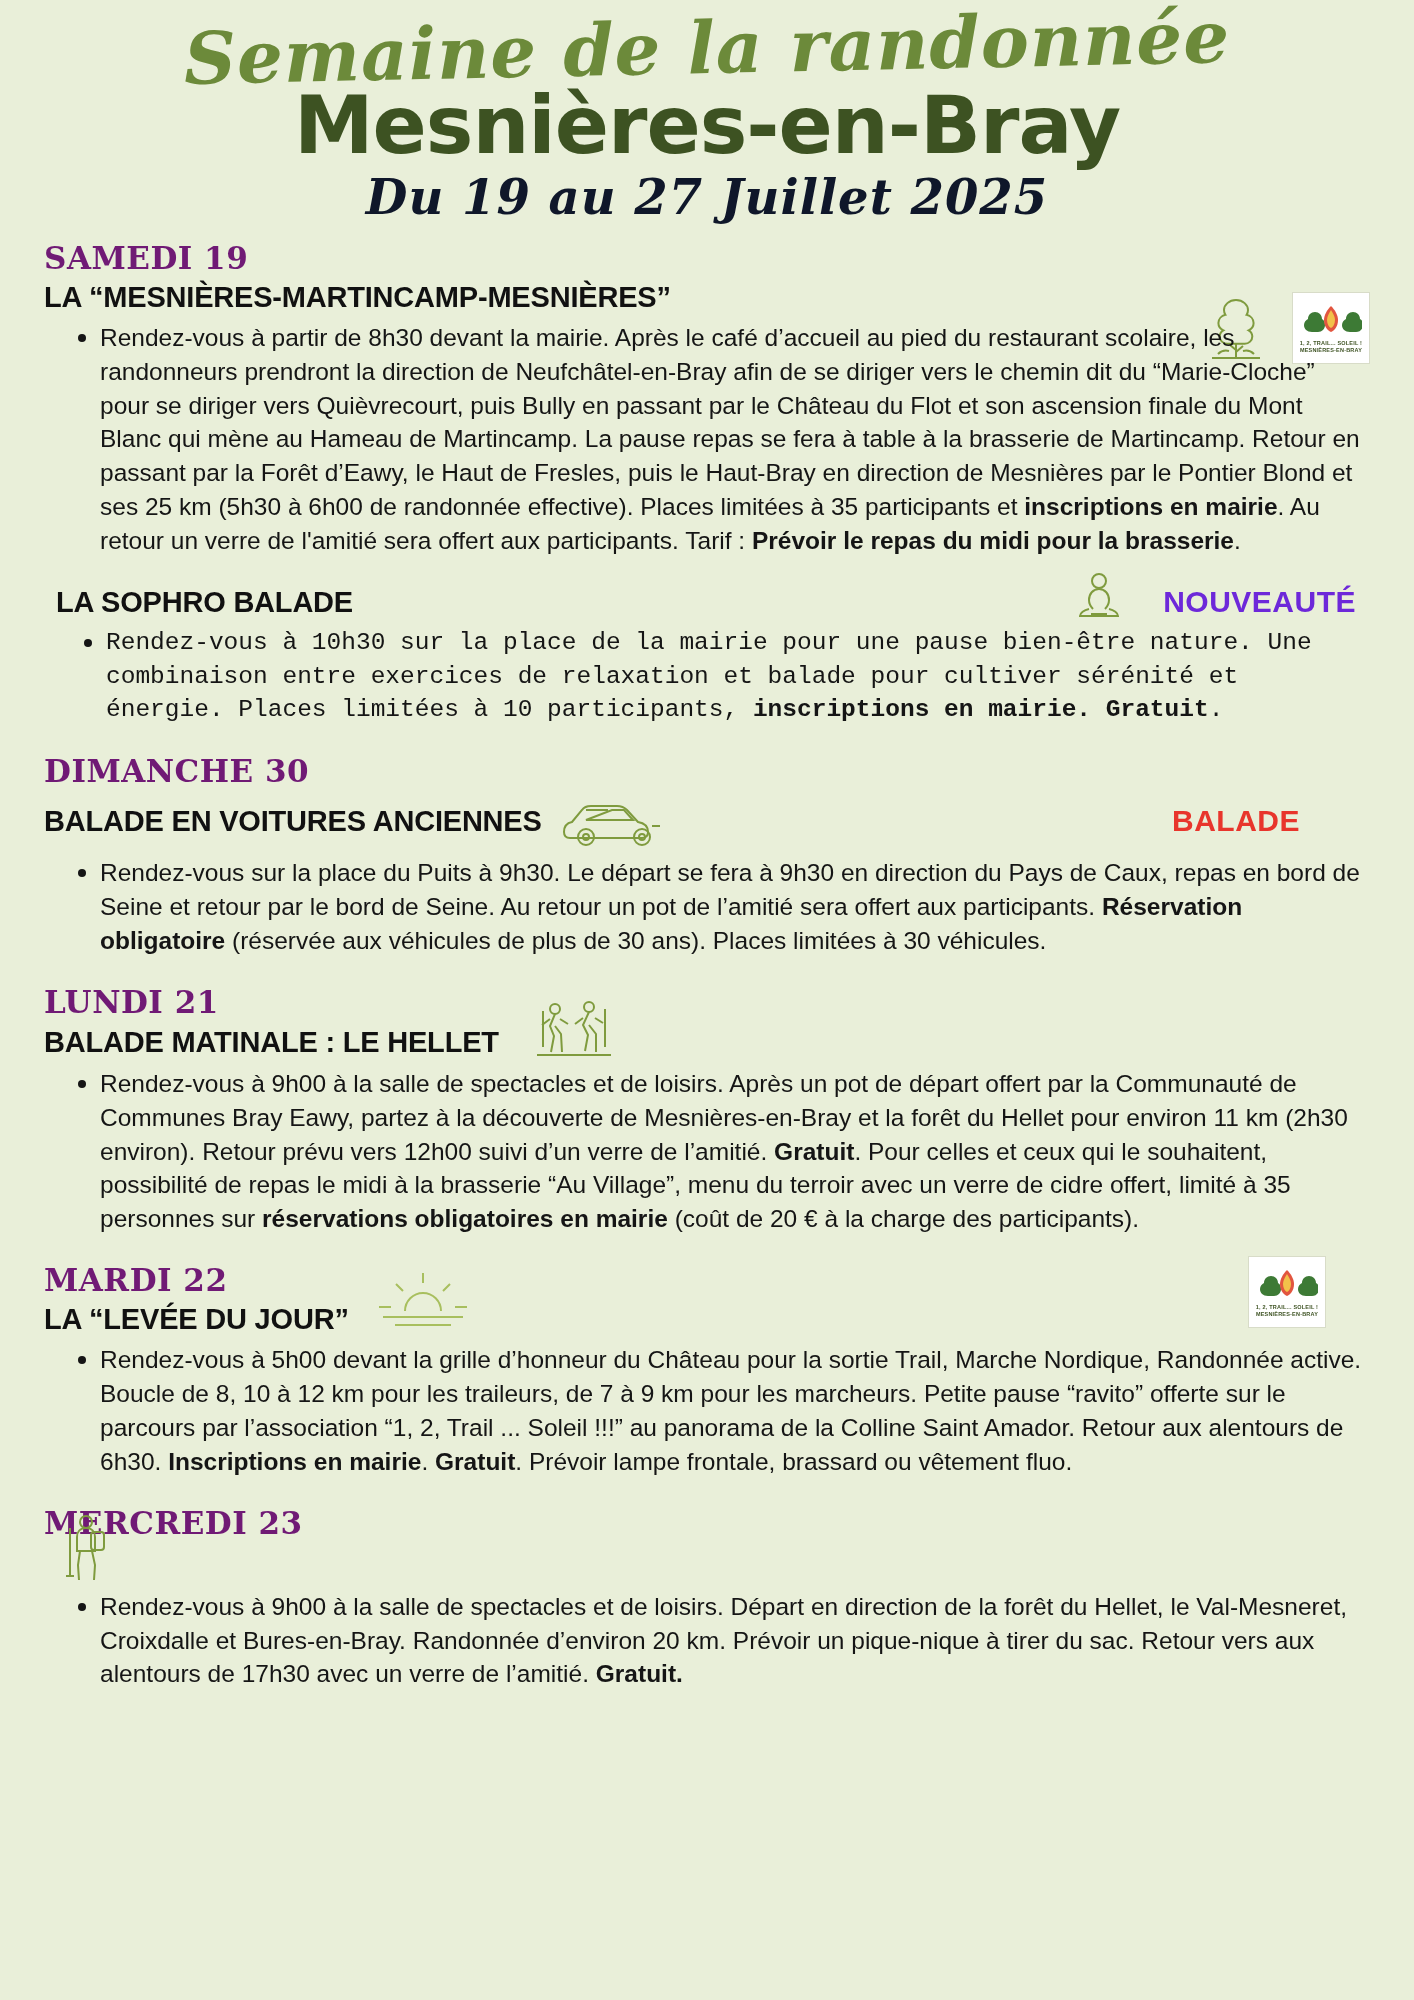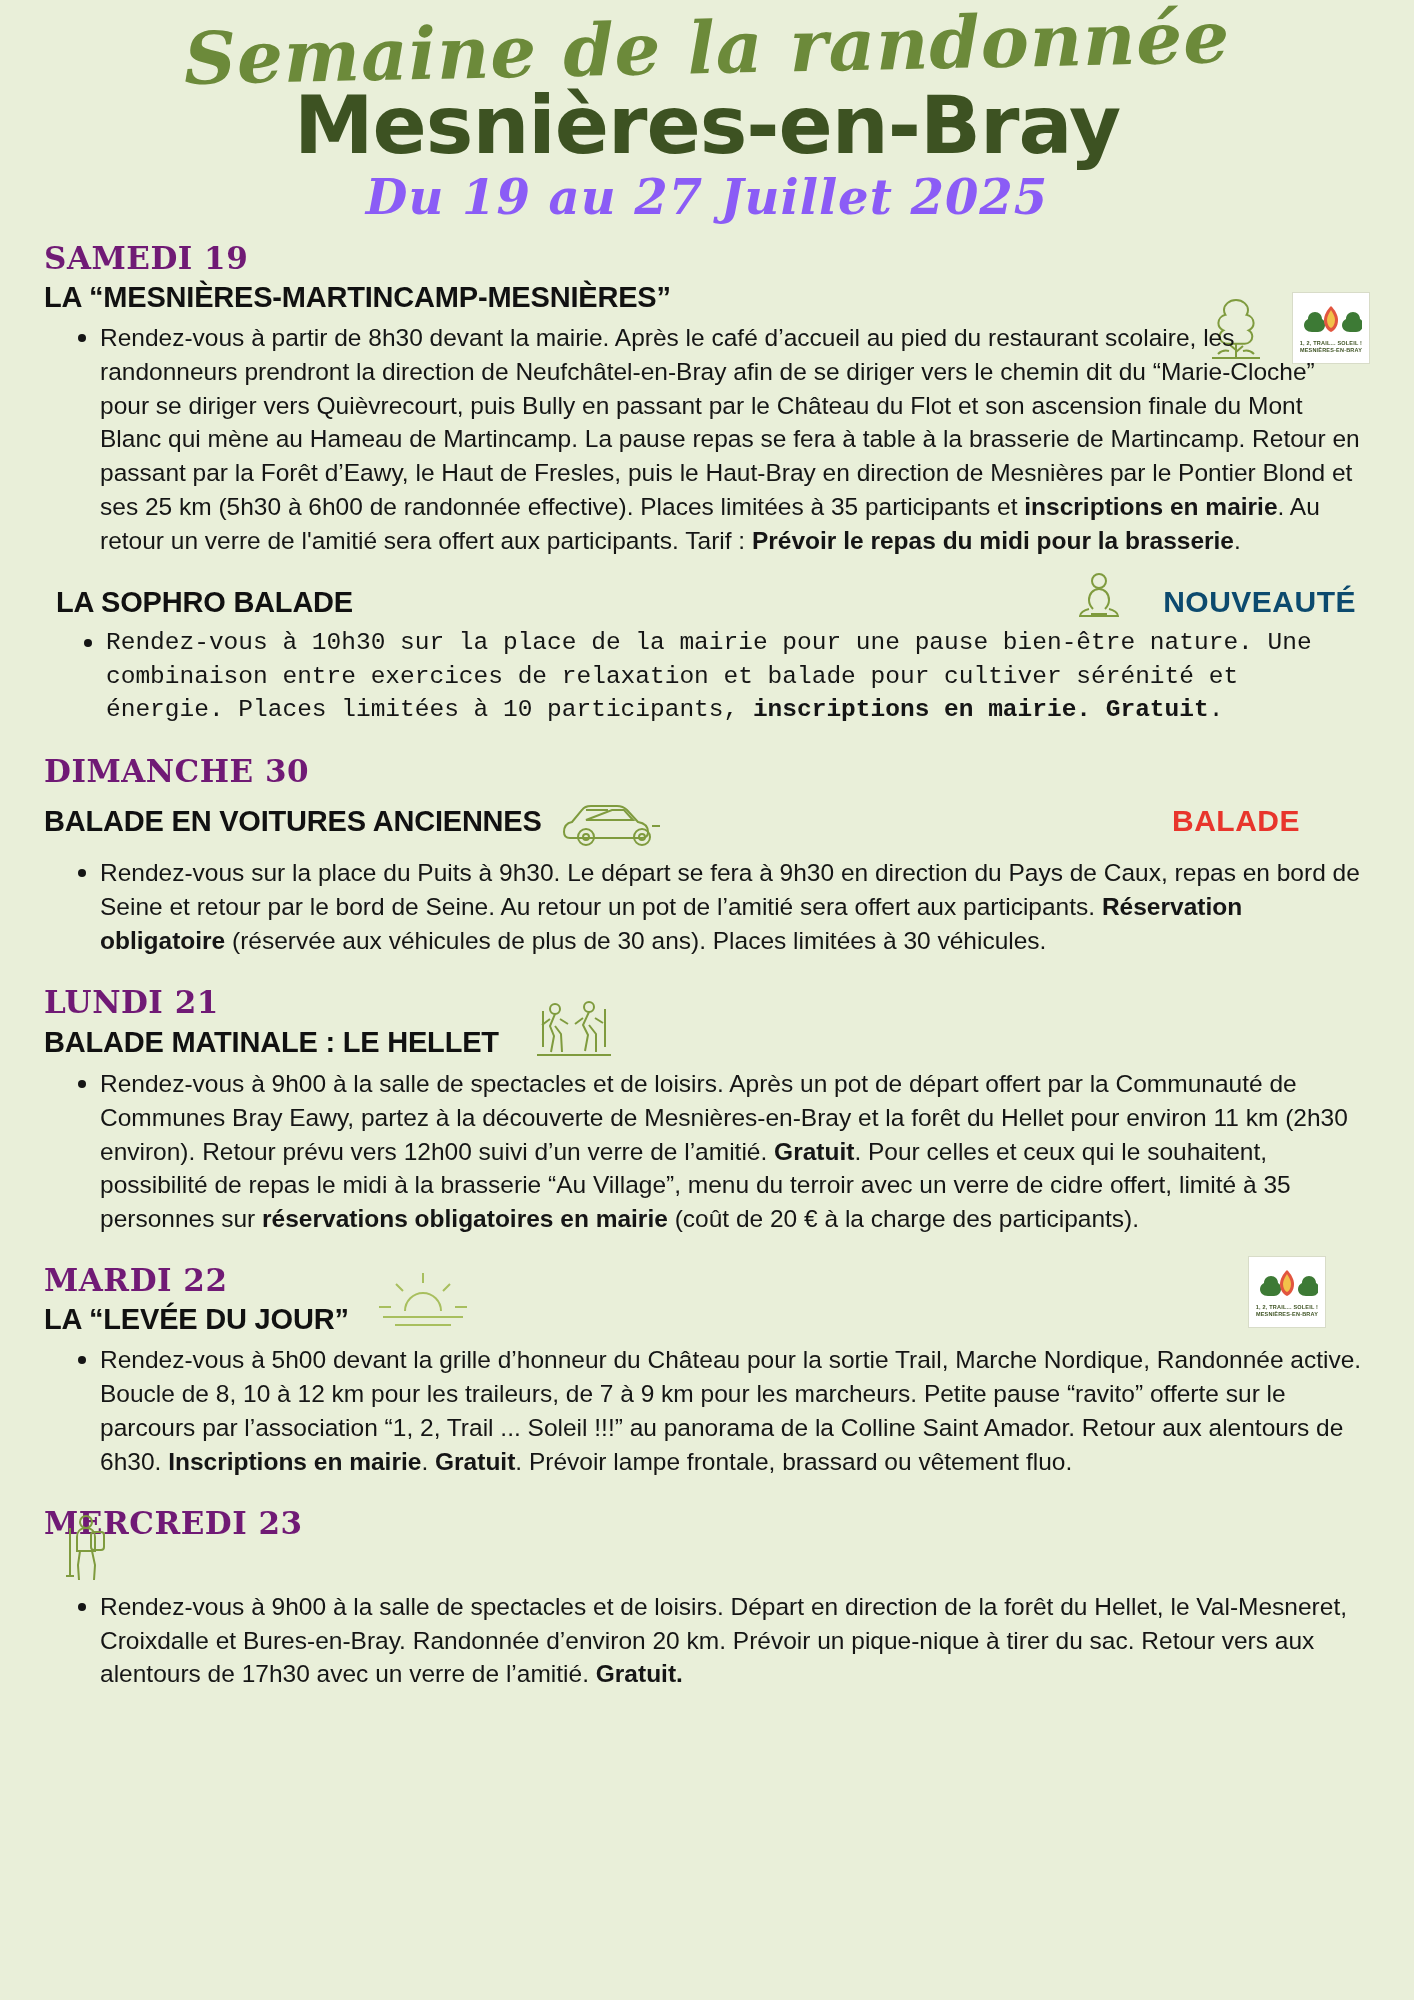--- a/index.html
+++ b/index.html
@@ -45,21 +45,21 @@
     color: #3d5222;
     letter-spacing: -1px;
     line-height: 1.06;
     margin-top: -2px;
   }
   .header .script-dates {
     font-family: "DejaVu Serif", serif;
     font-style: italic;
     font-weight: bold;
     font-size: 48px;
-    color: #8b5cf6;
+    color: #0f172a;
     line-height: 1.15;
     margin-top: 2px;
     letter-spacing: 1px;
   }
 
   
   .content {
     padding: 14px 44px 0 44px;
   }
   .day-block {
@@ -93,21 +93,21 @@
   .event-title.indented { padding-left: 12px; }
 
   .badge {
     font-family: "Liberation Sans", sans-serif;
     font-weight: bold;
     font-size: 30px;
     letter-spacing: 0.5px;
     margin-left: auto;
     padding-right: 14px;
   }
-  .badge.nouveaute { color: #0c4a6e; }
+  .badge.nouveaute { color: #6d28d9; }
   .badge.complet { color: #e8352c; padding-right: 70px; }
 
   ul.bullets {
     margin: 6px 0 0 0;
     padding: 0 0 0 56px;
     list-style: none;
   }
   ul.bullets li {
     position: relative;
     font-size: 24.5px;

